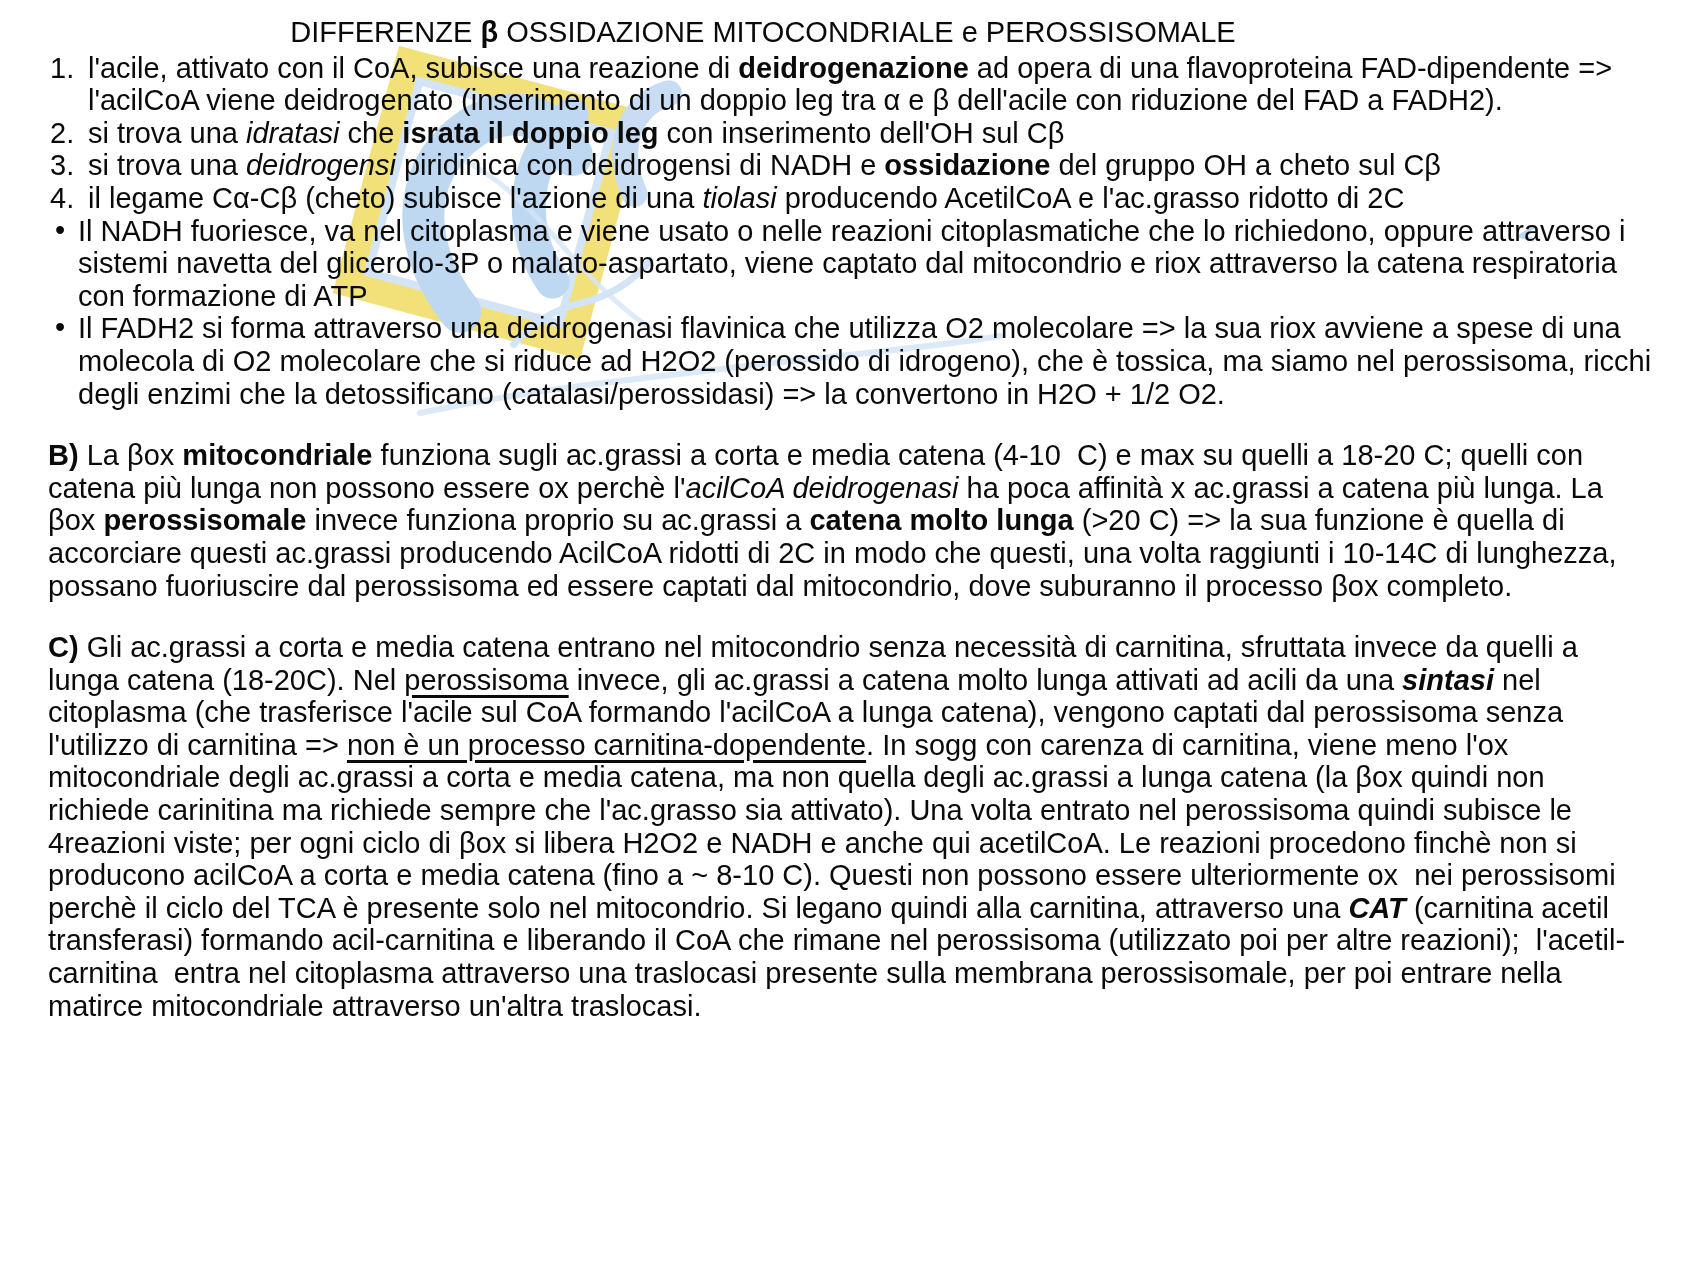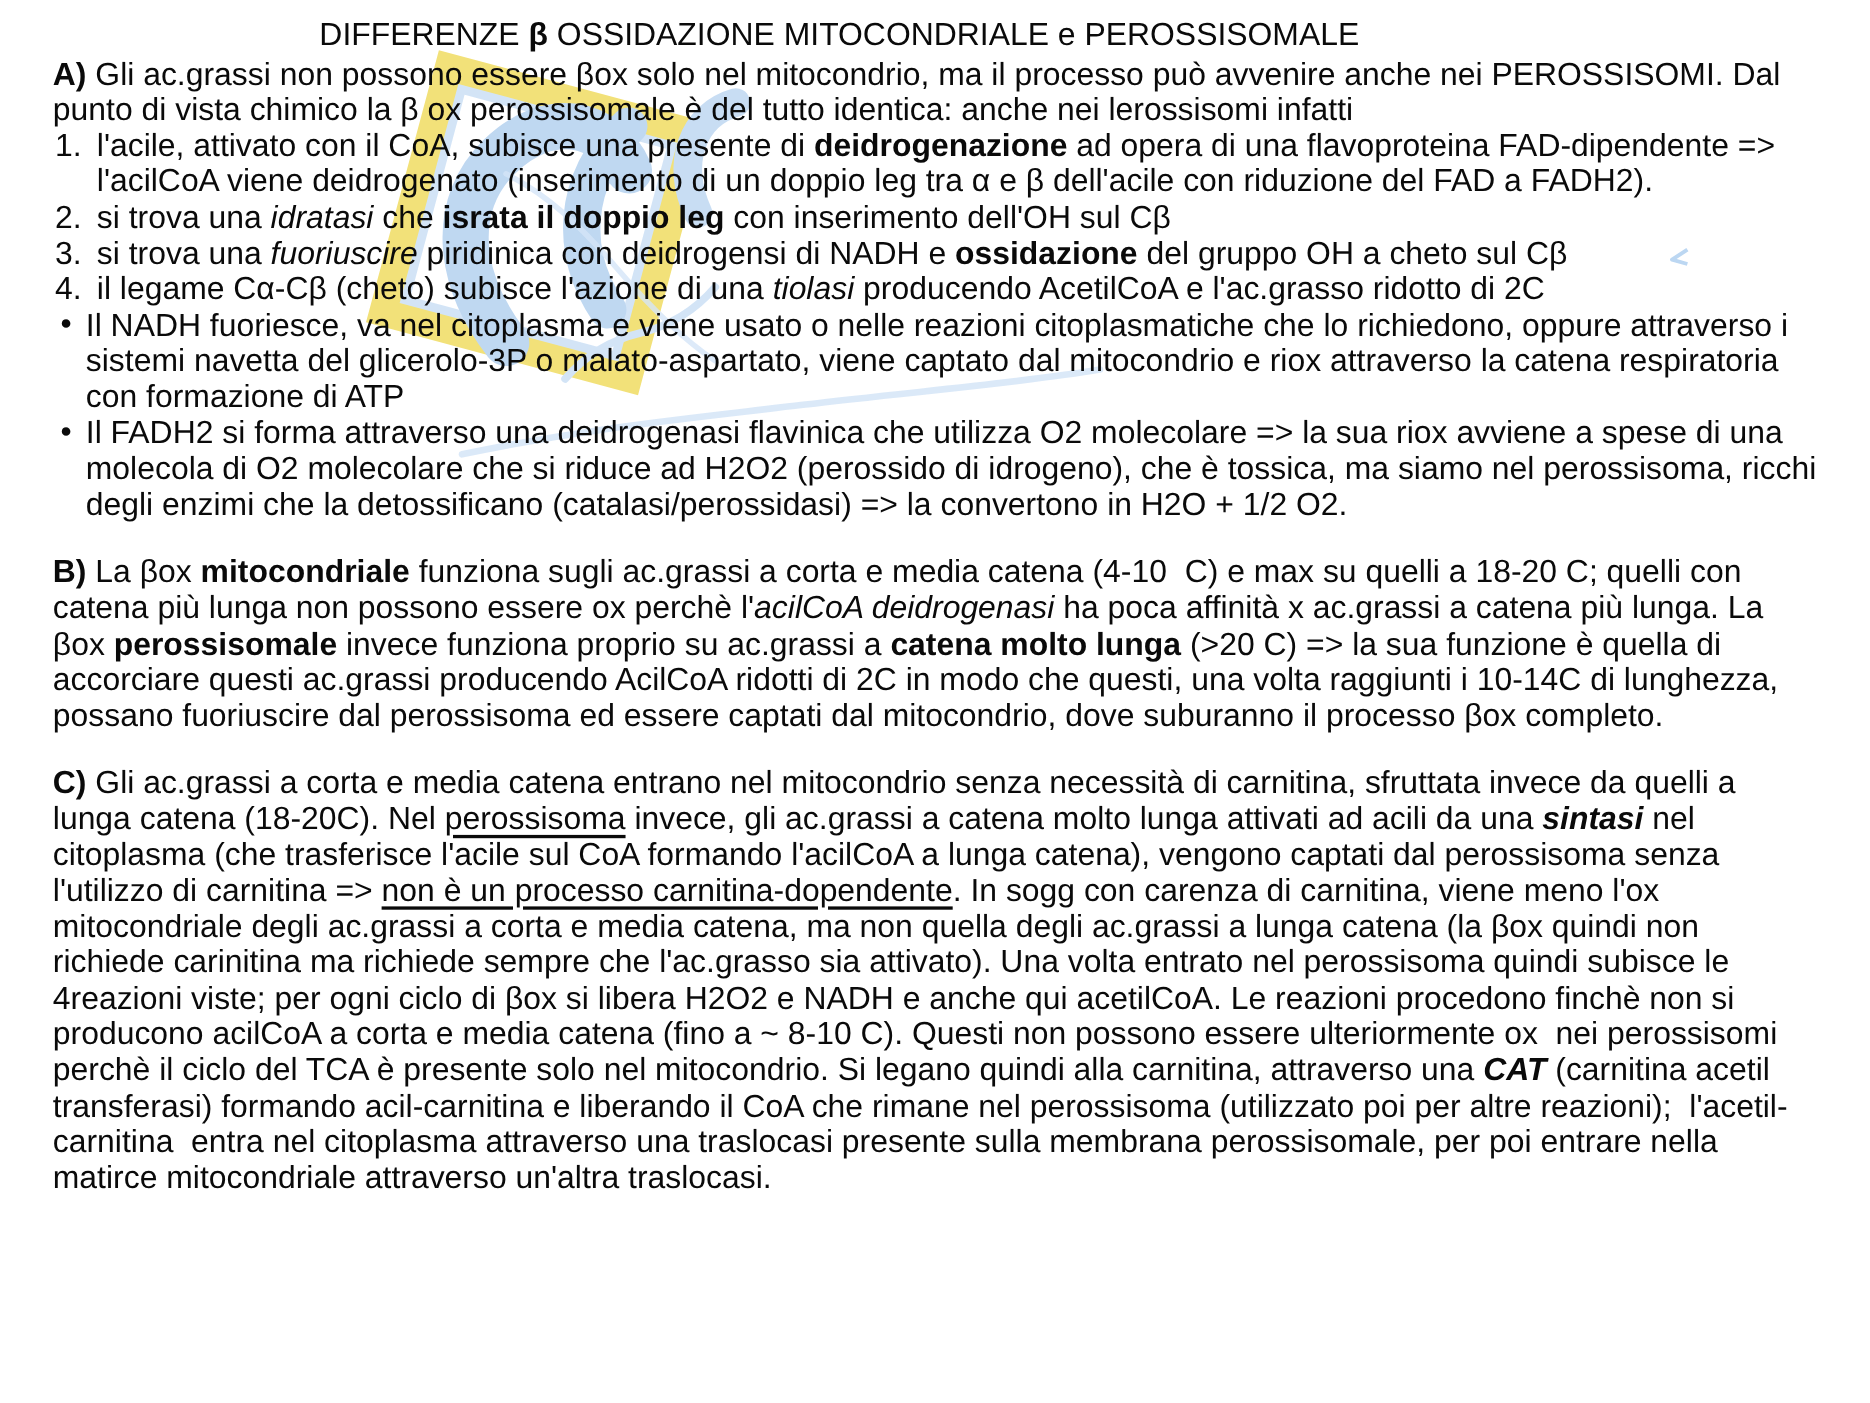--- a/index.html
+++ b/index.html
@@ -46,24 +46,23 @@
     <path d="M210,405 C330,380 420,372 520,360 C620,348 720,340 790,328" fill="none" stroke="#d5e5f7" stroke-width="6" stroke-linecap="round" opacity="0.85"></path>
     <path d="M250,150 C290,170 320,200 350,235 C380,270 410,300 440,320" fill="none" stroke="#d5e5f7" stroke-width="5" stroke-linecap="round" opacity="0.8"></path>
   </svg>
 
   <svg class="stray" width="24" height="26" viewBox="0 0 24 26" aria-hidden="true">
     <path d="M20,3 L6,12 L20,16" fill="none" stroke="#bcd7f2" stroke-width="3.5" stroke-linejoin="round"></path>
   </svg>
 
   <div class="doc">
       <div class="blk title"><span class="seg">DIFFERENZE </span><span class="seg s-b">β</span><span class="seg"> OSSIDAZIONE MITOCONDRIALE e PEROSSISOMALE</span></div>
-      <div class="blk p"><span class="seg s-b">A)</span><span class="seg"> Gli ac.grassi non possono essere βox solo nel mitocondrio, ma il processo può avvenire anche nei PEROSSISOMI. Dal punto di vista chimico la β ox perossisomale è del tutto identica: anche nei lerossisomi infatti</span></div>
-      <div class="blk num"><span class="marker">1.</span><span class="seg">l'acile, attivato con il CoA, subisce una presente di </span><span class="seg s-b">deidrogenazione</span><span class="seg"> ad opera di una flavoproteina FAD-dipendente =&gt; l'acilCoA viene deidrogenato (inserimento di un doppio leg tra α e β dell'acile con riduzione del FAD a FADH2).</span></div>
+      <div class="blk num"><span class="marker">1.</span><span class="seg">l'acile, attivato con il CoA, subisce una reazione di </span><span class="seg s-b">deidrogenazione</span><span class="seg"> ad opera di una flavoproteina FAD-dipendente =&gt; l'acilCoA viene deidrogenato (inserimento di un doppio leg tra α e β dell'acile con riduzione del FAD a FADH2).</span></div>
       <div class="blk num"><span class="marker">2.</span><span class="seg">si trova una </span><span class="seg s-i">idratasi</span><span class="seg"> che </span><span class="seg s-b">israta il doppio leg</span><span class="seg"> con inserimento dell'OH sul Cβ</span></div>
-      <div class="blk num"><span class="marker">3.</span><span class="seg">si trova una </span><span class="seg s-i">fuoriuscire</span><span class="seg"> piridinica con deidrogensi di NADH e </span><span class="seg s-b">ossidazione</span><span class="seg"> del gruppo OH a cheto sul Cβ</span></div>
+      <div class="blk num"><span class="marker">3.</span><span class="seg">si trova una </span><span class="seg s-i">deidrogensi</span><span class="seg"> piridinica con deidrogensi di NADH e </span><span class="seg s-b">ossidazione</span><span class="seg"> del gruppo OH a cheto sul Cβ</span></div>
       <div class="blk num"><span class="marker">4.</span><span class="seg">il legame Cα-Cβ (cheto) subisce l'azione di una </span><span class="seg s-i">tiolasi</span><span class="seg"> producendo AcetilCoA e l'ac.grasso ridotto di 2C</span></div>
       <div class="blk bullet"><span class="marker">•</span><span class="seg">Il NADH fuoriesce, va nel citoplasma e viene usato o nelle reazioni citoplasmatiche che lo richiedono, oppure attraverso i sistemi navetta del glicerolo-3P o malato-aspartato, viene captato dal mitocondrio e riox attraverso la catena respiratoria con formazione di ATP</span></div>
       <div class="blk bullet"><span class="marker">•</span><span class="seg">Il FADH2 si forma attraverso una deidrogenasi flavinica che utilizza O2 molecolare =&gt; la sua riox avviene a spese di una molecola di O2 molecolare che si riduce ad H2O2 (perossido di idrogeno), che è tossica, ma siamo nel perossisoma, ricchi degli enzimi che la detossificano (catalasi/perossidasi) =&gt; la convertono in H2O + 1/2 O2.</span></div>
       <div class="blk p spaced"><span class="seg s-b">B)</span><span class="seg"> La βox </span><span class="seg s-b">mitocondriale</span><span class="seg"> funziona sugli ac.grassi a corta e media catena (4-10  C) e max su quelli a 18-20 C; quelli con catena più lunga non possono essere ox perchè l'</span><span class="seg s-i">acilCoA deidrogenasi</span><span class="seg"> ha poca affinità x ac.grassi a catena più lunga. La βox </span><span class="seg s-b">perossisomale</span><span class="seg"> invece funziona proprio su ac.grassi a </span><span class="seg s-b">catena molto lunga</span><span class="seg"> (&gt;20 C) =&gt; la sua funzione è quella di accorciare questi ac.grassi producendo AcilCoA ridotti di 2C in modo che questi, una volta raggiunti i 10-14C di lunghezza, possano fuoriuscire dal perossisoma ed essere captati dal mitocondrio, dove suburanno il processo βox completo.</span></div>
       <div class="blk p spaced"><span class="seg s-b">C)</span><span class="seg"> Gli ac.grassi a corta e media catena entrano nel mitocondrio senza necessità di carnitina, sfruttata invece da quelli a lunga catena (18-20C). Nel </span><span class="seg s-u">perossisoma</span><span class="seg"> invece, gli ac.grassi a catena molto lunga attivati ad acili da una </span><span class="seg s-b s-i">sintasi</span><span class="seg"> nel citoplasma (che trasferisce l'acile sul CoA formando l'acilCoA a lunga catena), vengono captati dal perossisoma senza l'utilizzo di carnitina =&gt; </span><span class="seg s-u">non è un processo carnitina-dopendente</span><span class="seg">. In sogg con carenza di carnitina, viene meno l'ox mitocondriale degli ac.grassi a corta e media catena, ma non quella degli ac.grassi a lunga catena (la βox quindi non richiede carinitina ma richiede sempre che l'ac.grasso sia attivato). Una volta entrato nel perossisoma quindi subisce le 4reazioni viste; per ogni ciclo di βox si libera H2O2 e NADH e anche qui acetilCoA. Le reazioni procedono finchè non si producono acilCoA a corta e media catena (fino a ~ 8-10 C). Questi non possono essere ulteriormente ox  nei perossisomi perchè il ciclo del TCA è presente solo nel mitocondrio. Si legano quindi alla carnitina, attraverso una </span><span class="seg s-b s-i">CAT</span><span class="seg"> (carnitina acetil transferasi) formando acil-carnitina e liberando il CoA che rimane nel perossisoma (utilizzato poi per altre reazioni);  l'acetil-carnitina  entra nel citoplasma attraverso una traslocasi presente sulla membrana perossisomale, per poi entrare nella matirce mitocondriale attraverso un'altra traslocasi.</span></div>
     </div>
 
 </div>
 
 </body></html>

